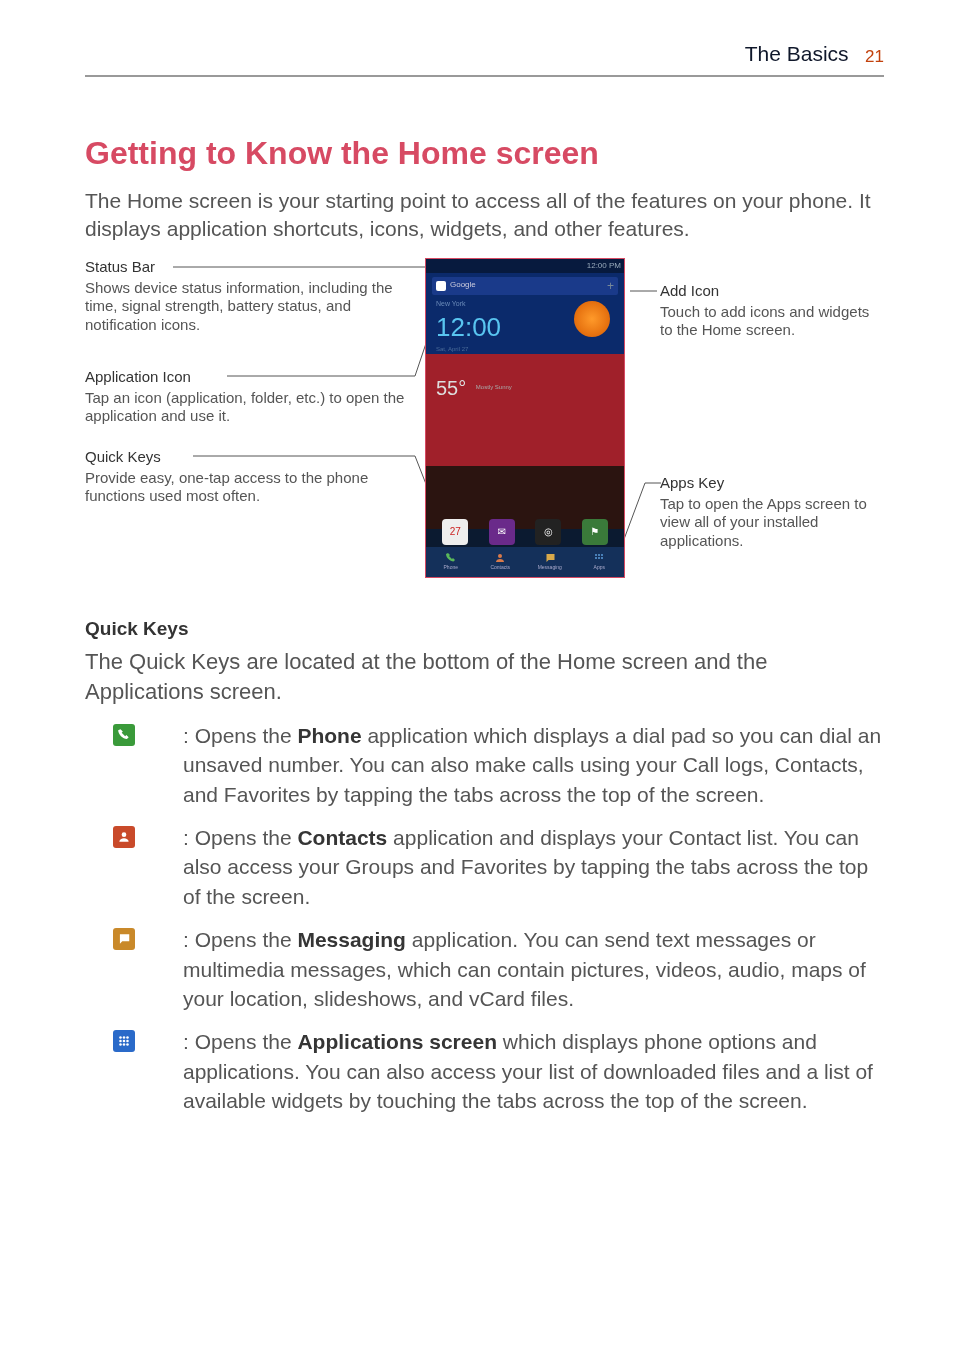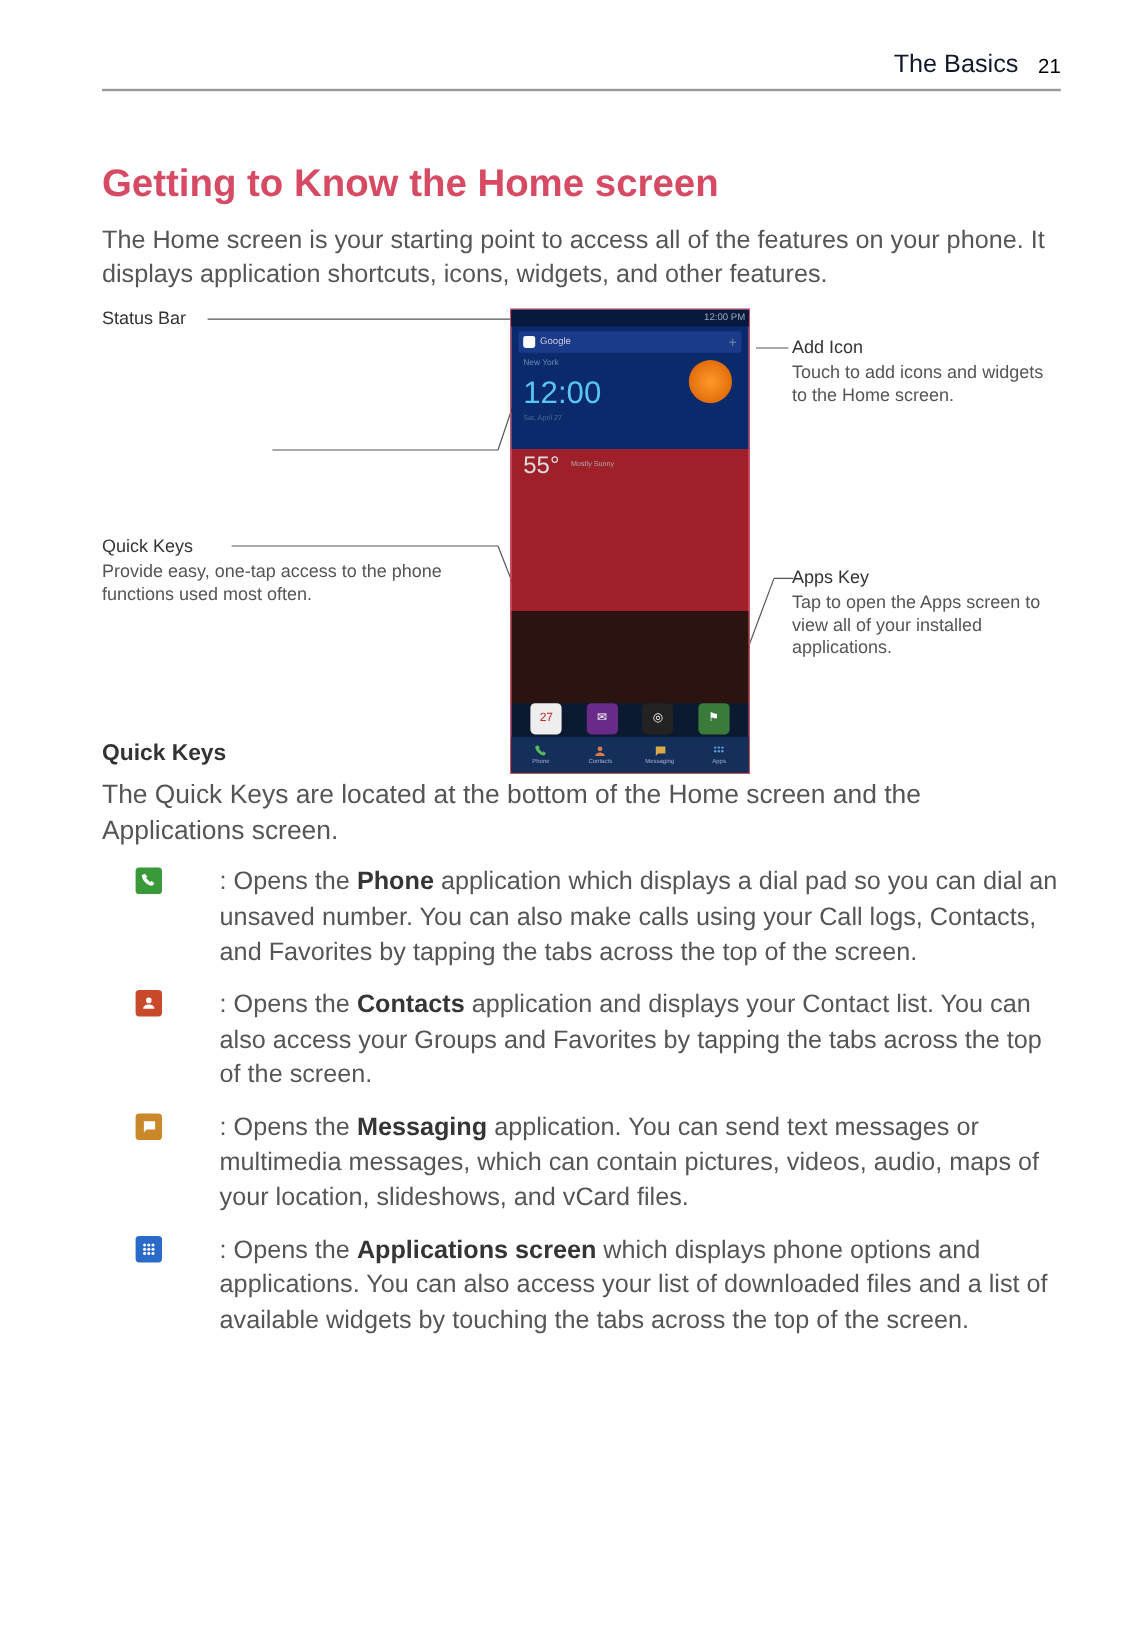--- a/index.html
+++ b/index.html
@@ -17,21 +17,21 @@
     margin-bottom: 55px;
     text-align: right;
   }
   .header-title {
     font-size: 21px;
     color: #0f172a;
     display: inline;
   }
   .page-num {
     font-size: 17px;
-    color: #000000;
+    color: #c2410c;
     margin-left: 12px;
     display: inline-block;
     vertical-align: -1px;
   }
   h1.main-title {
     font-size: 32px;
     color: #d74a63;
     font-weight: bold;
     margin-bottom: 12px;
   }
@@ -43,21 +43,21 @@
   .diagram {
     position: relative;
     margin-top: 14px;
     height: 330px;
   }
   .mock-phone {
     position: absolute;
     left: 340px;
     top: 0;
     width: 200px;
-    height: 388px;
+    height: 320px;
     background: linear-gradient(#0b2a6b 0 30%, #a0202a 30% 65%, #2b1410 65% 85%, #0b1a30 85% 100%);
     border: 1px solid #d74a63;
   }
   .mp-status { height:14px; background:#071a3e; text-align:right; color:#9ab; font-size:8px; padding-right:3px; line-height:14px;}
   .mp-search { height:18px; margin:4px 6px; background:#1a3a8a; border-radius:2px; display:flex; align-items:center;}
   .mp-mic{width:10px;height:10px;background:#fff;border-radius:2px;margin:0 4px;}
   .mp-g{color:#ccd;font-size:8px;flex:1;}
   .mp-plus{color:#789;font-size:12px;margin-right:4px;}
   .mp-clock{color:#59c5f0;font-size:26px;margin:2px 0 0 10px;font-weight:300;}
   .mp-ny{color:#6a8ab8;font-size:7px;margin-left:10px;}
@@ -110,20 +110,25 @@
       <line class="connector" x1="330" y1="118" x2="358" y2="35"></line>
     <line class="connector" x1="108" y1="198" x2="330" y2="198"></line>
       <line class="connector" x1="330" y1="198" x2="370" y2="300"></line>
     <line class="connector" x1="545" y1="33" x2="572" y2="33"></line>
     <line class="connector" x1="532" y1="300" x2="560" y2="225"></line>
       <line class="connector" x1="560" y1="225" x2="576" y2="225"></line>
   </svg>
 
   <div class="label-left" style="top:0;">
     <span class="lbl-title">Status Bar</span>
+    <span>Shows device status information, including the time, signal strength, battery status, and notification icons.</span>
+  </div>
+  <div class="label-left" style="top:110px;">
+    <span class="lbl-title">Application Icon</span>
+    <span>Tap an icon (application, folder, etc.) to open the application and use it.</span>
   </div>
   <div class="label-left" style="top:190px;">
     <span class="lbl-title">Quick Keys</span>
     <span>Provide easy, one-tap access to the phone functions used most often.</span>
   </div>
   <div class="label-right" style="top:24px;">
     <span class="lbl-title">Add Icon</span>
     <span>Touch to add icons and widgets to the Home screen.</span>
   </div>
   <div class="label-right" style="top:216px;">

